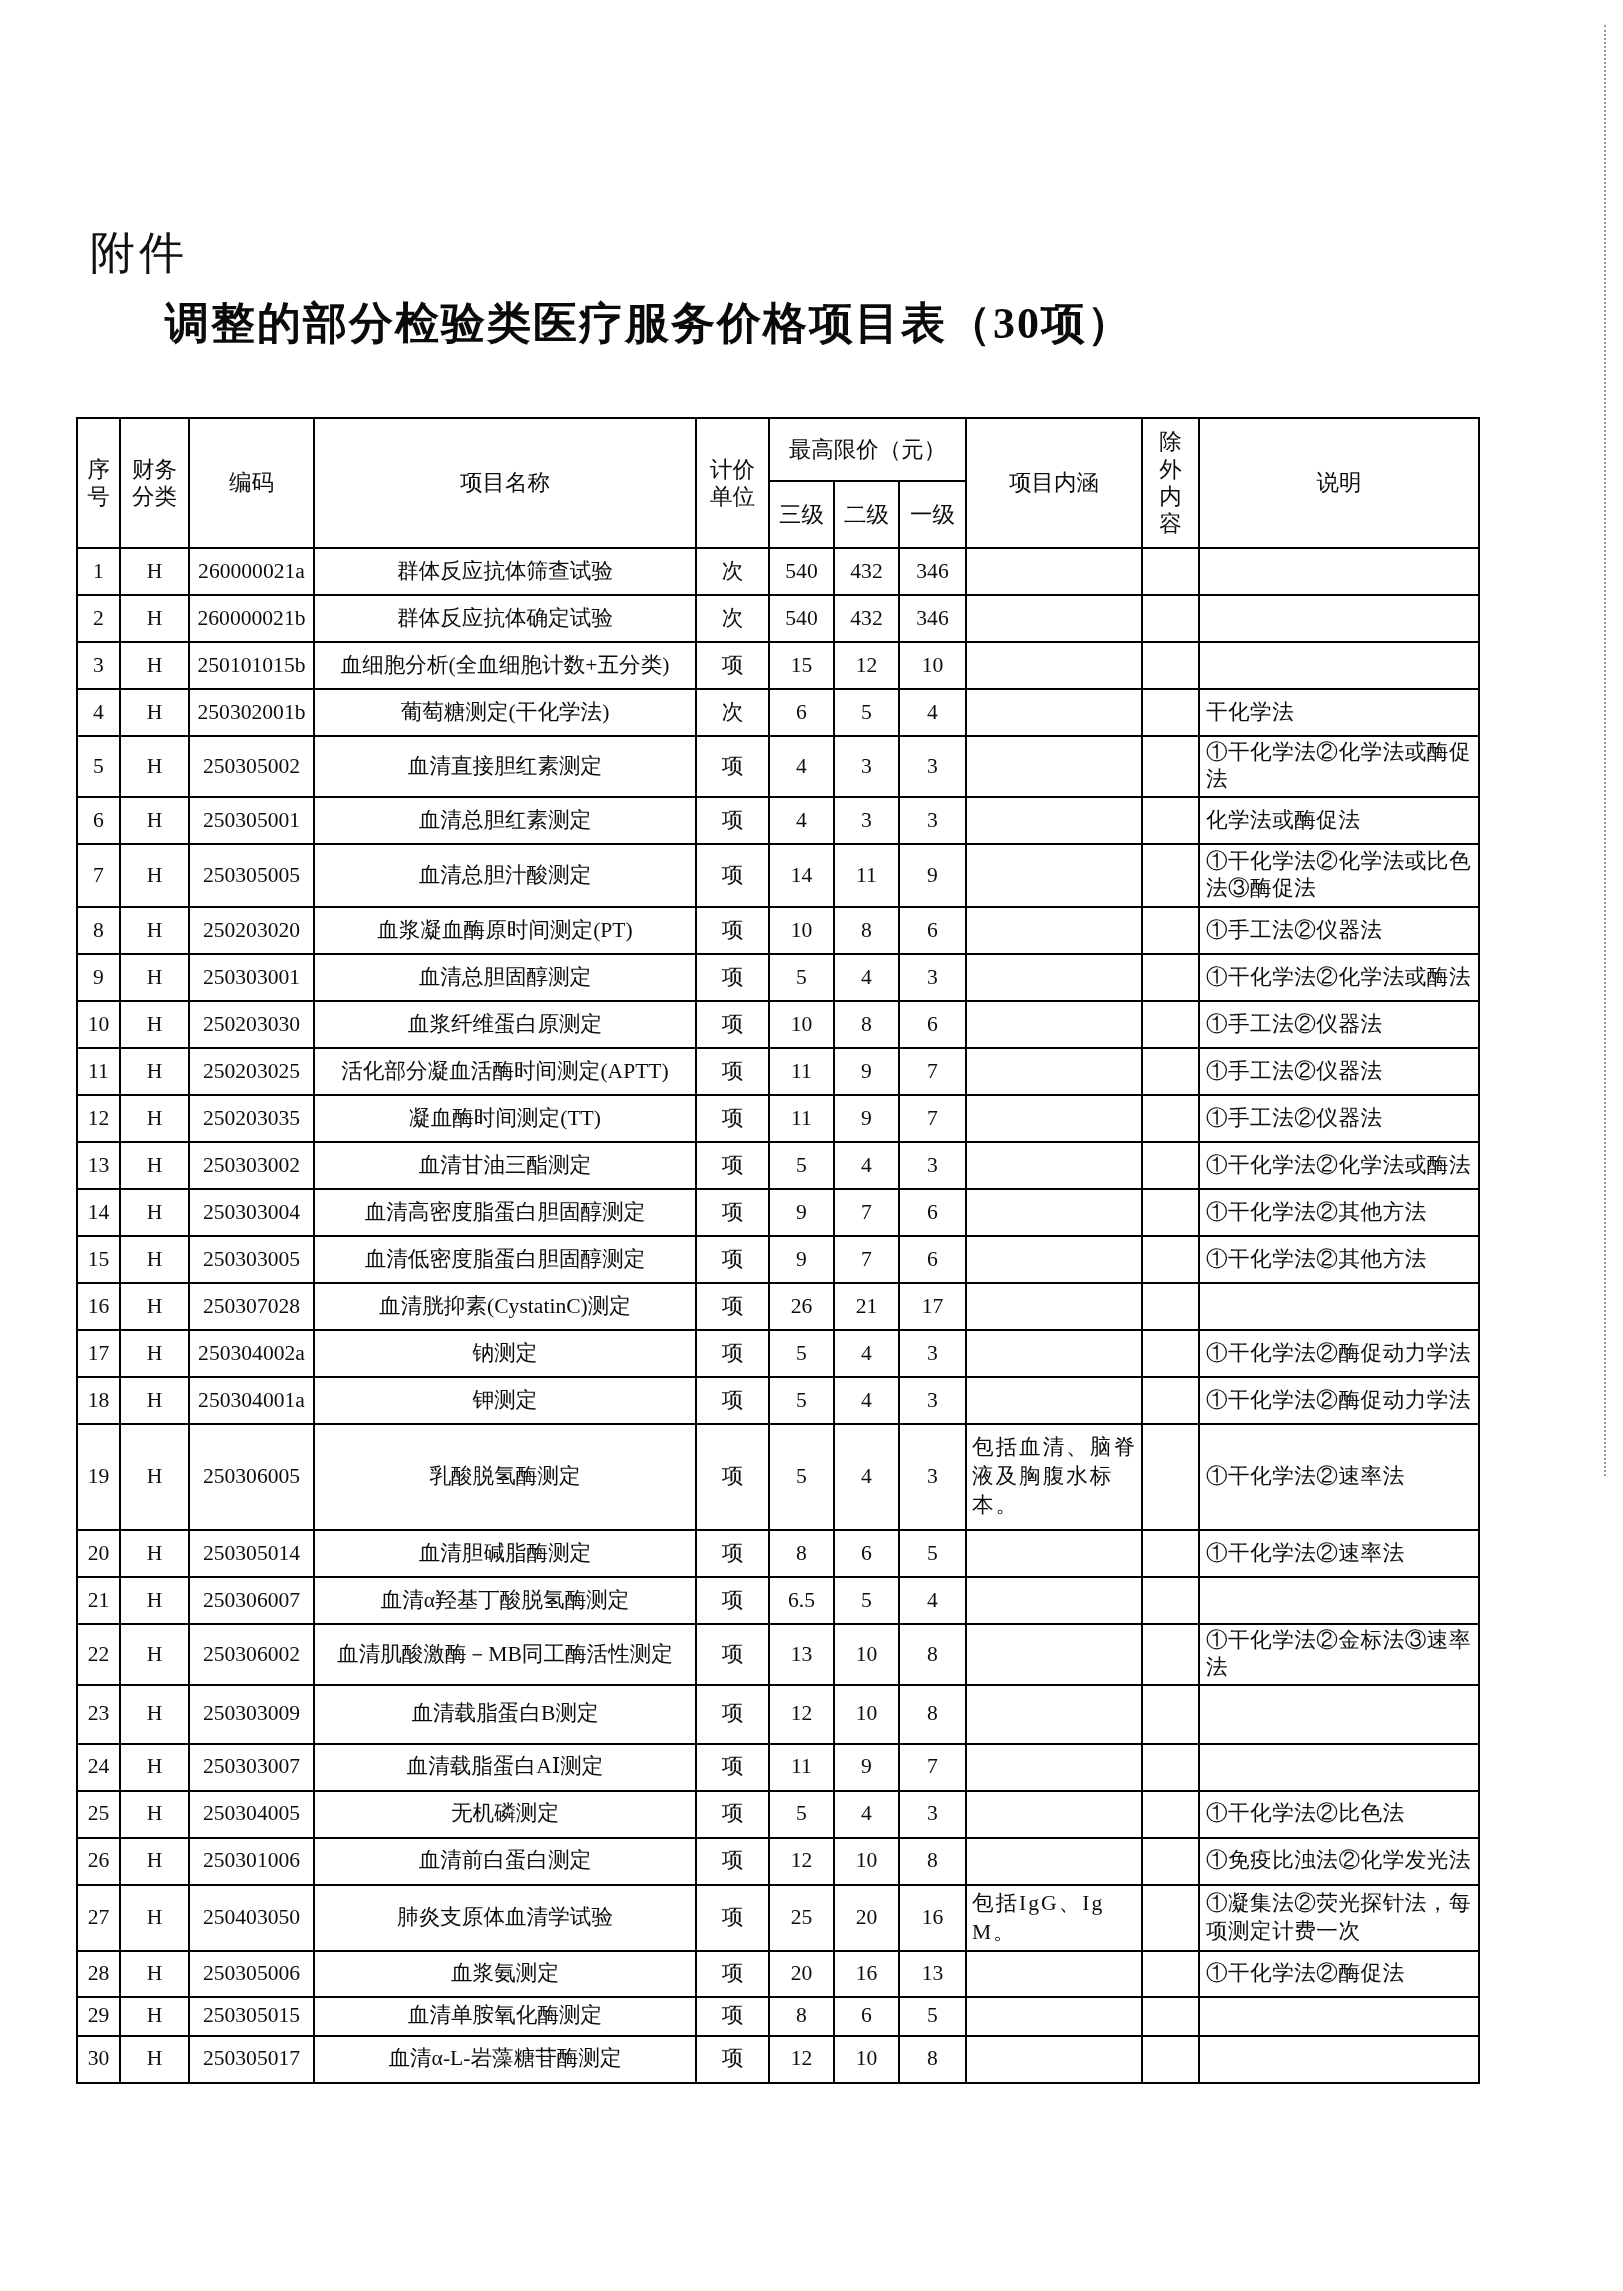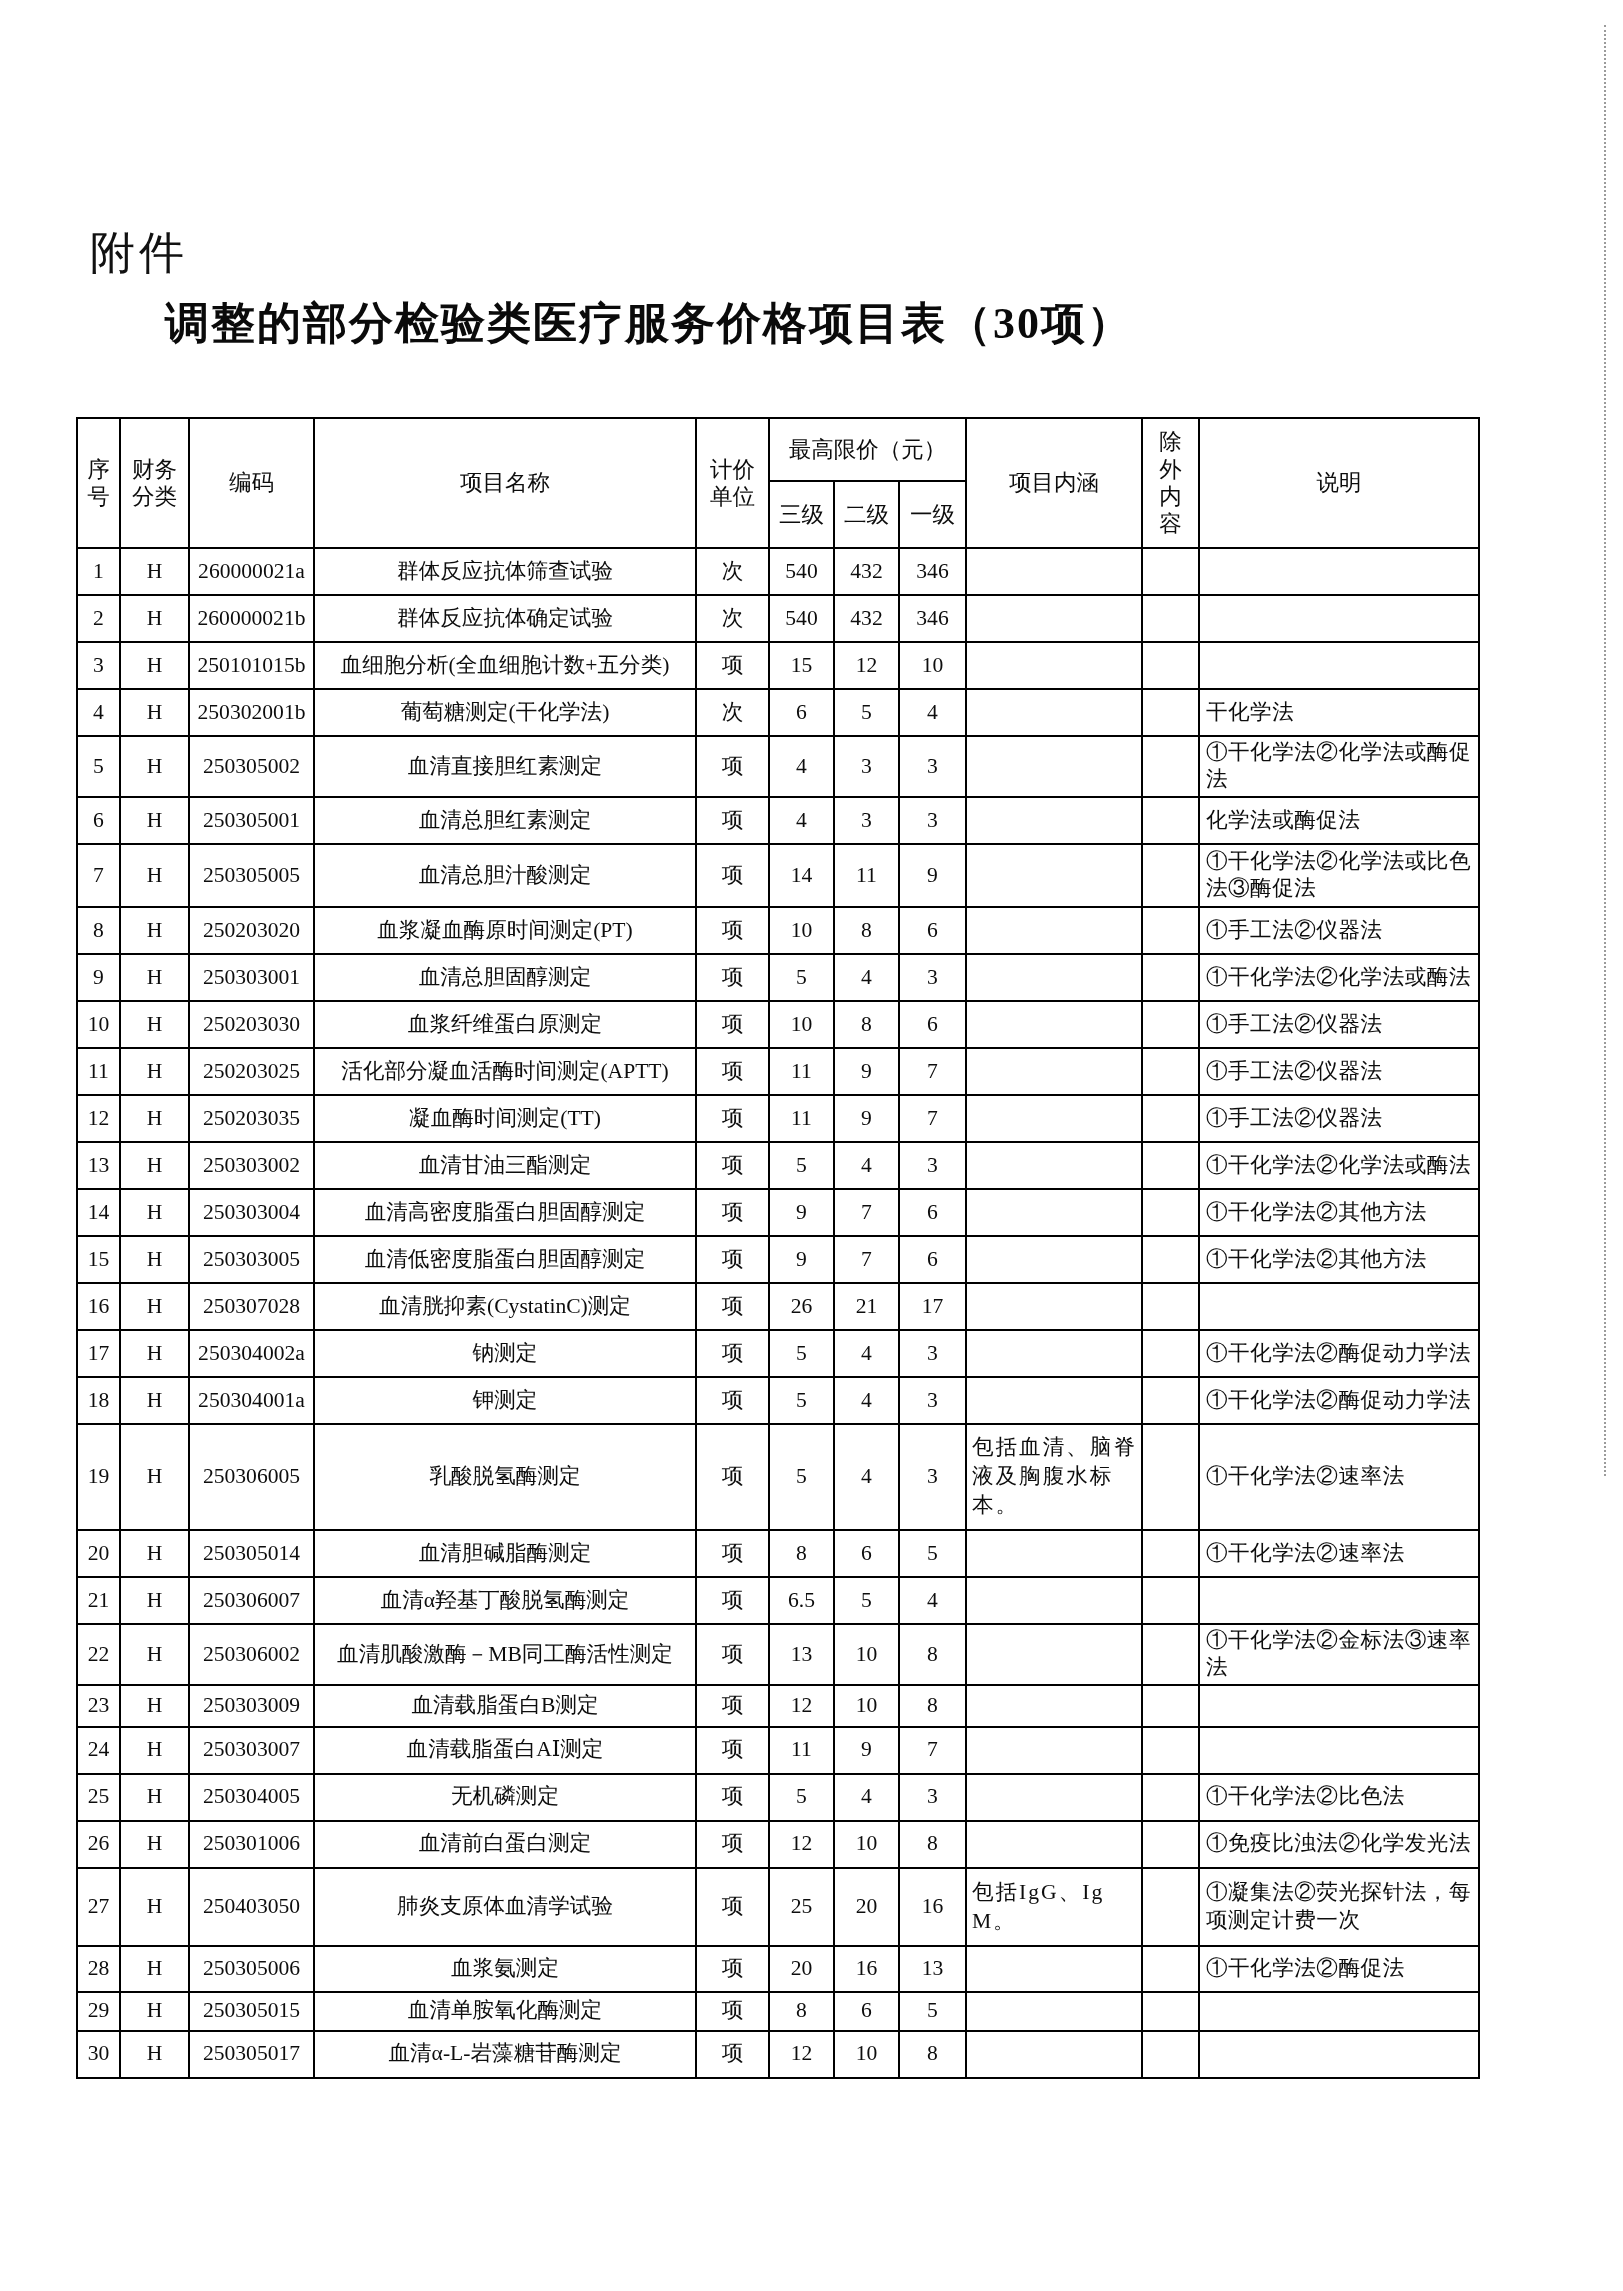--- a/index.html
+++ b/index.html
@@ -373,21 +373,21 @@
     <td>250306002</td>
     <td>血清肌酸激酶－MB同工酶活性测定</td>
     <td>项</td>
     <td>13</td>
     <td>10</td>
     <td>8</td>
     <td class="cell-content"></td>
     <td></td>
     <td class="cell-note">①干化学法②金标法③速率法</td>
   </tr>
-        <tr style="height: 42px;">
+        <tr style="height: 59px;">
     <td>23</td>
     <td>H</td>
     <td>250303009</td>
     <td>血清载脂蛋白B测定</td>
     <td>项</td>
     <td>12</td>
     <td>10</td>
     <td>8</td>
     <td class="cell-content"></td>
     <td></td>
@@ -425,21 +425,21 @@
     <td>250301006</td>
     <td>血清前白蛋白测定</td>
     <td>项</td>
     <td>12</td>
     <td>10</td>
     <td>8</td>
     <td class="cell-content"></td>
     <td></td>
     <td class="cell-note">①免疫比浊法②化学发光法</td>
   </tr>
-        <tr style="height: 78px;">
+        <tr style="height: 66px;">
     <td>27</td>
     <td>H</td>
     <td>250403050</td>
     <td>肺炎支原体血清学试验</td>
     <td>项</td>
     <td>25</td>
     <td>20</td>
     <td>16</td>
     <td class="cell-content">包括IgG、IgM。</td>
     <td></td>

